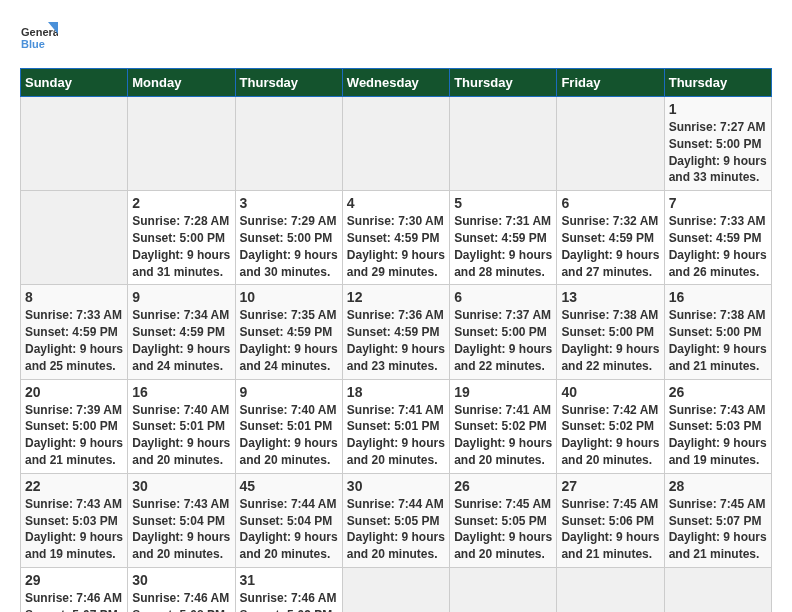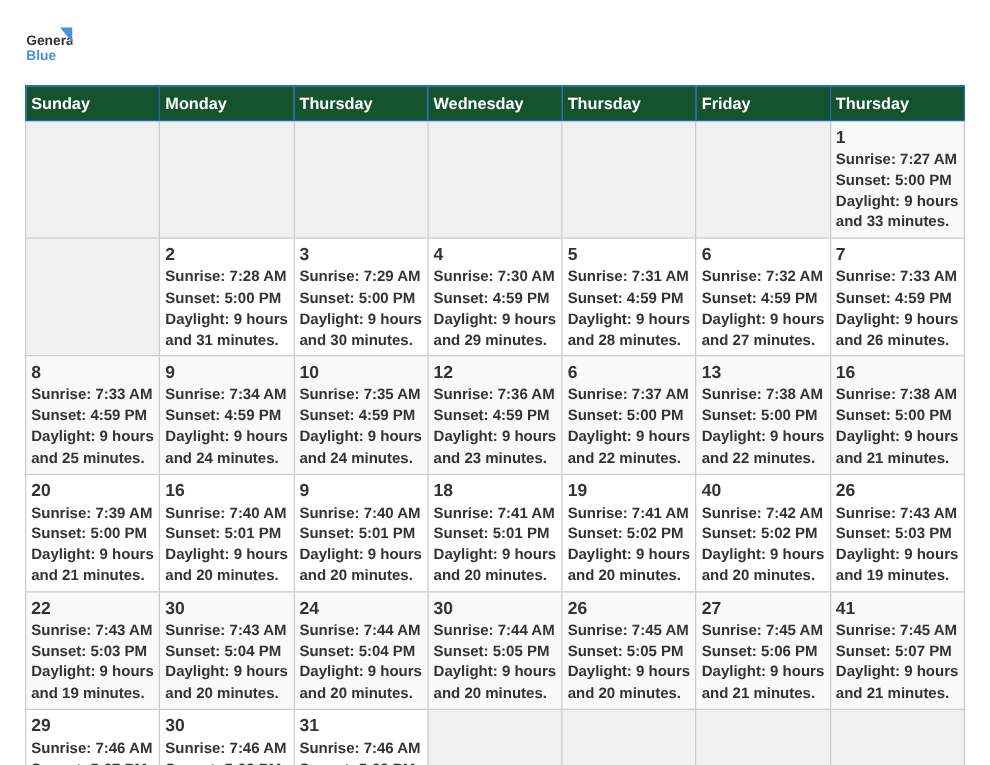--- a/index.html
+++ b/index.html
@@ -208,37 +208,37 @@
       <tr>
         <td>
           <span class="day-number">22</span>
           <div class="day-info">Sunrise: 7:43 AM<br>Sunset: 5:03 PM<br>Daylight: 9 hours<br>and 19 minutes.</div>
         </td>
         <td>
           <span class="day-number">30</span>
           <div class="day-info">Sunrise: 7:43 AM<br>Sunset: 5:04 PM<br>Daylight: 9 hours<br>and 20 minutes.</div>
         </td>
         <td>
-          <span class="day-number">24</span>
+          <span class="day-number">45</span>
           <div class="day-info">Sunrise: 7:44 AM<br>Sunset: 5:04 PM<br>Daylight: 9 hours<br>and 20 minutes.</div>
         </td>
         <td>
           <span class="day-number">30</span>
           <div class="day-info">Sunrise: 7:44 AM<br>Sunset: 5:05 PM<br>Daylight: 9 hours<br>and 20 minutes.</div>
         </td>
         <td>
           <span class="day-number">26</span>
           <div class="day-info">Sunrise: 7:45 AM<br>Sunset: 5:05 PM<br>Daylight: 9 hours<br>and 20 minutes.</div>
         </td>
         <td>
           <span class="day-number">27</span>
           <div class="day-info">Sunrise: 7:45 AM<br>Sunset: 5:06 PM<br>Daylight: 9 hours<br>and 21 minutes.</div>
         </td>
         <td>
-          <span class="day-number">41</span>
+          <span class="day-number">28</span>
           <div class="day-info">Sunrise: 7:45 AM<br>Sunset: 5:07 PM<br>Daylight: 9 hours<br>and 21 minutes.</div>
         </td>
       </tr>
       <tr>
         <td>
           <span class="day-number">29</span>
           <div class="day-info">Sunrise: 7:46 AM<br>Sunset: 5:07 PM<br>Daylight: 9 hours<br>and 21 minutes.</div>
         </td>
         <td>
           <span class="day-number">30</span>

